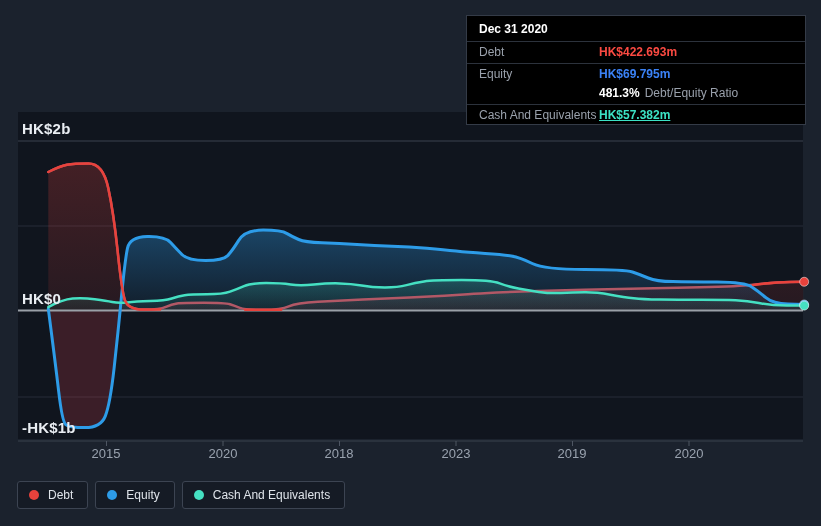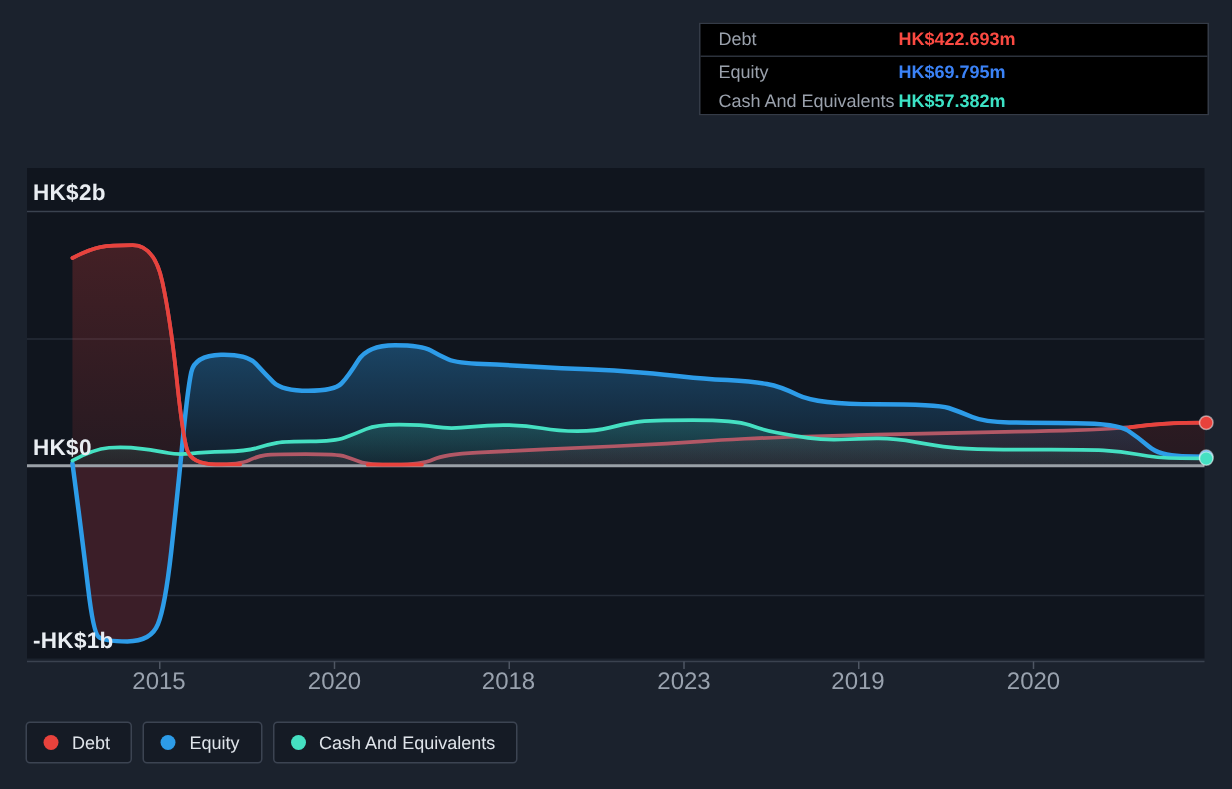--- a/index.html
+++ b/index.html
@@ -1,29 +1,29 @@
 <!DOCTYPE html>
 <html><head>
 <meta charset="utf-8">
 <style>
   html,body{margin:0;padding:0;background:#1b222d;}
   .stage{position:relative;width:821px;height:526px;background:#1b222d;overflow:hidden;
          font-family:"Liberation Sans","DejaVu Sans",sans-serif;}
   #chart{position:absolute;left:0;top:0;}
   .ylab{position:absolute;left:22px;font-size:15px;font-weight:bold;color:#e9edf2;letter-spacing:.2px;}
-  .xlab{position:absolute;top:446px;width:64px;text-align:center;font-size:16px;color:#99a2ae;}
+  .xlab{position:absolute;top:446px;width:64px;text-align:center;font-size:13px;color:#99a2ae;}
   
   .tooltip{position:absolute;left:466px;top:15px;width:340px;box-sizing:border-box;
            background:#000;border:1px solid #343b47;font-size:12px;color:#9aa1ac;}
   .tt-title{padding:6px 12px 5px;font-weight:bold;color:#fff;border-bottom:1px solid #2c323c;}
   .tt-row{display:flex;align-items:baseline;padding:3px 12px 2px;}
   .tt-row.sep{border-bottom:1px solid #2c323c;padding-bottom:4px;}
   .tt-label{width:120px;flex:none;}
   .tt-val{font-weight:bold;}
-  .v-debt{color:#fb4a42;} .v-equity{color:#3b82f6;} .v-cash{color:#3ce2c5;}
+  .v-debt{color:#fb4a42;} .v-equity{color:#3b82f6;} .v-cash{color:#3ce2c5;text-decoration:underline;}
   .v-ratio-pct{color:#fff;font-weight:bold;margin-right:5px;}
   
   .legend{position:absolute;left:17px;top:481px;display:flex;gap:7px;}
   .legend-item{display:flex;align-items:center;height:26px;padding:0 14px 0 11px;
                border:1px solid #3c4452;border-radius:3px;background:#151b25;
                font-size:12px;color:#dfe4ea;cursor:pointer;}
   .legend-dot{width:10px;height:10px;border-radius:50%;margin-right:9px;background:#888;}
 </style>
 </head>
 <body>
@@ -83,27 +83,32 @@
   <div class="ylab" style="top:419px">-HK$1b</div>
 
   <div class="xlab" style="left:74px">2015</div>
   <div class="xlab" style="left:191px">2020</div>
   <div class="xlab" style="left:307px">2018</div>
   <div class="xlab" style="left:424px">2023</div>
   <div class="xlab" style="left:540px">2019</div>
   <div class="xlab" style="left:657px">2020</div>
 
   <div class="tooltip">
+    <div class="tt-title">Dec 31 2020</div>
     <div class="tt-row sep">
       <span class="tt-label">Debt</span>
       <span class="tt-val v-debt">HK$422.693m</span>
     </div>
     <div class="tt-row">
       <span class="tt-label">Equity</span>
       <span class="tt-val v-equity">HK$69.795m</span>
+    </div>
+    <div class="tt-row sep">
+      <span class="tt-label"></span>
+      <span><span class="v-ratio-pct">481.3%</span><span>Debt/Equity Ratio</span></span>
     </div>
     <div class="tt-row">
       <span class="tt-label">Cash And Equivalents</span>
       <span class="tt-val v-cash">HK$57.382m</span>
     </div>
   </div>
 
   <div class="legend">
     <div class="legend-item">
       <span class="legend-dot" style="background: rgb(232, 66, 60);"></span>

